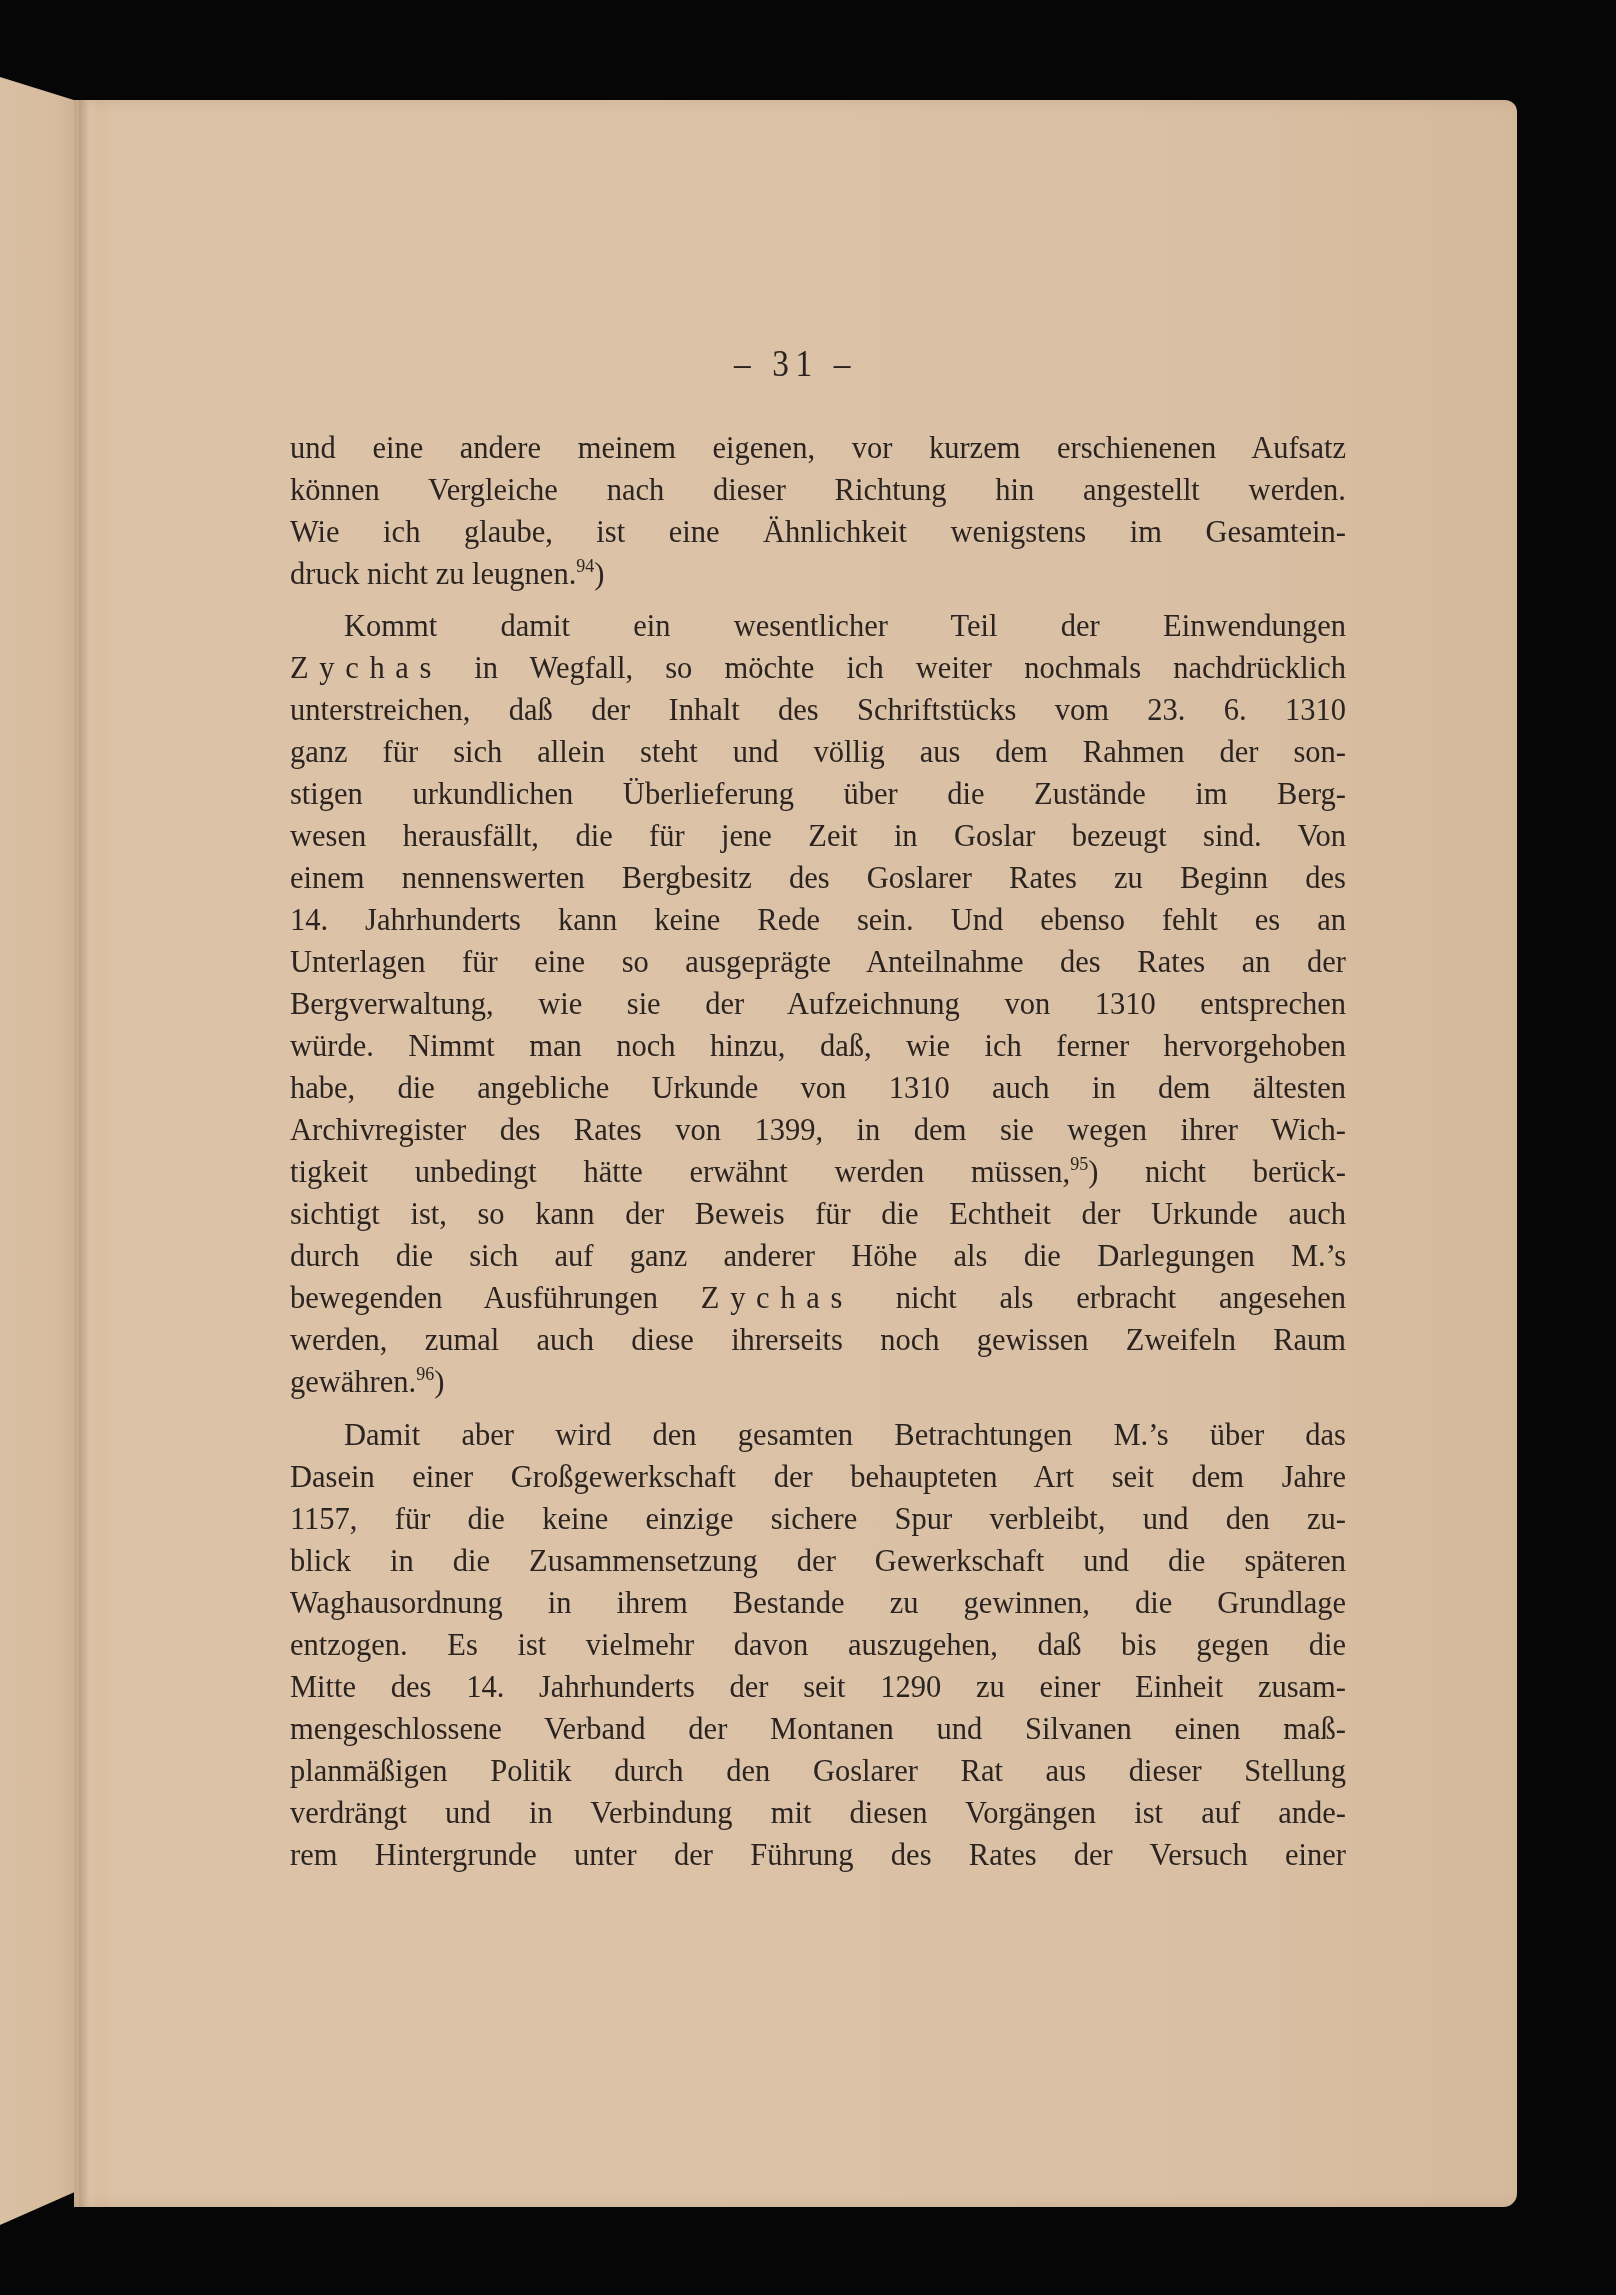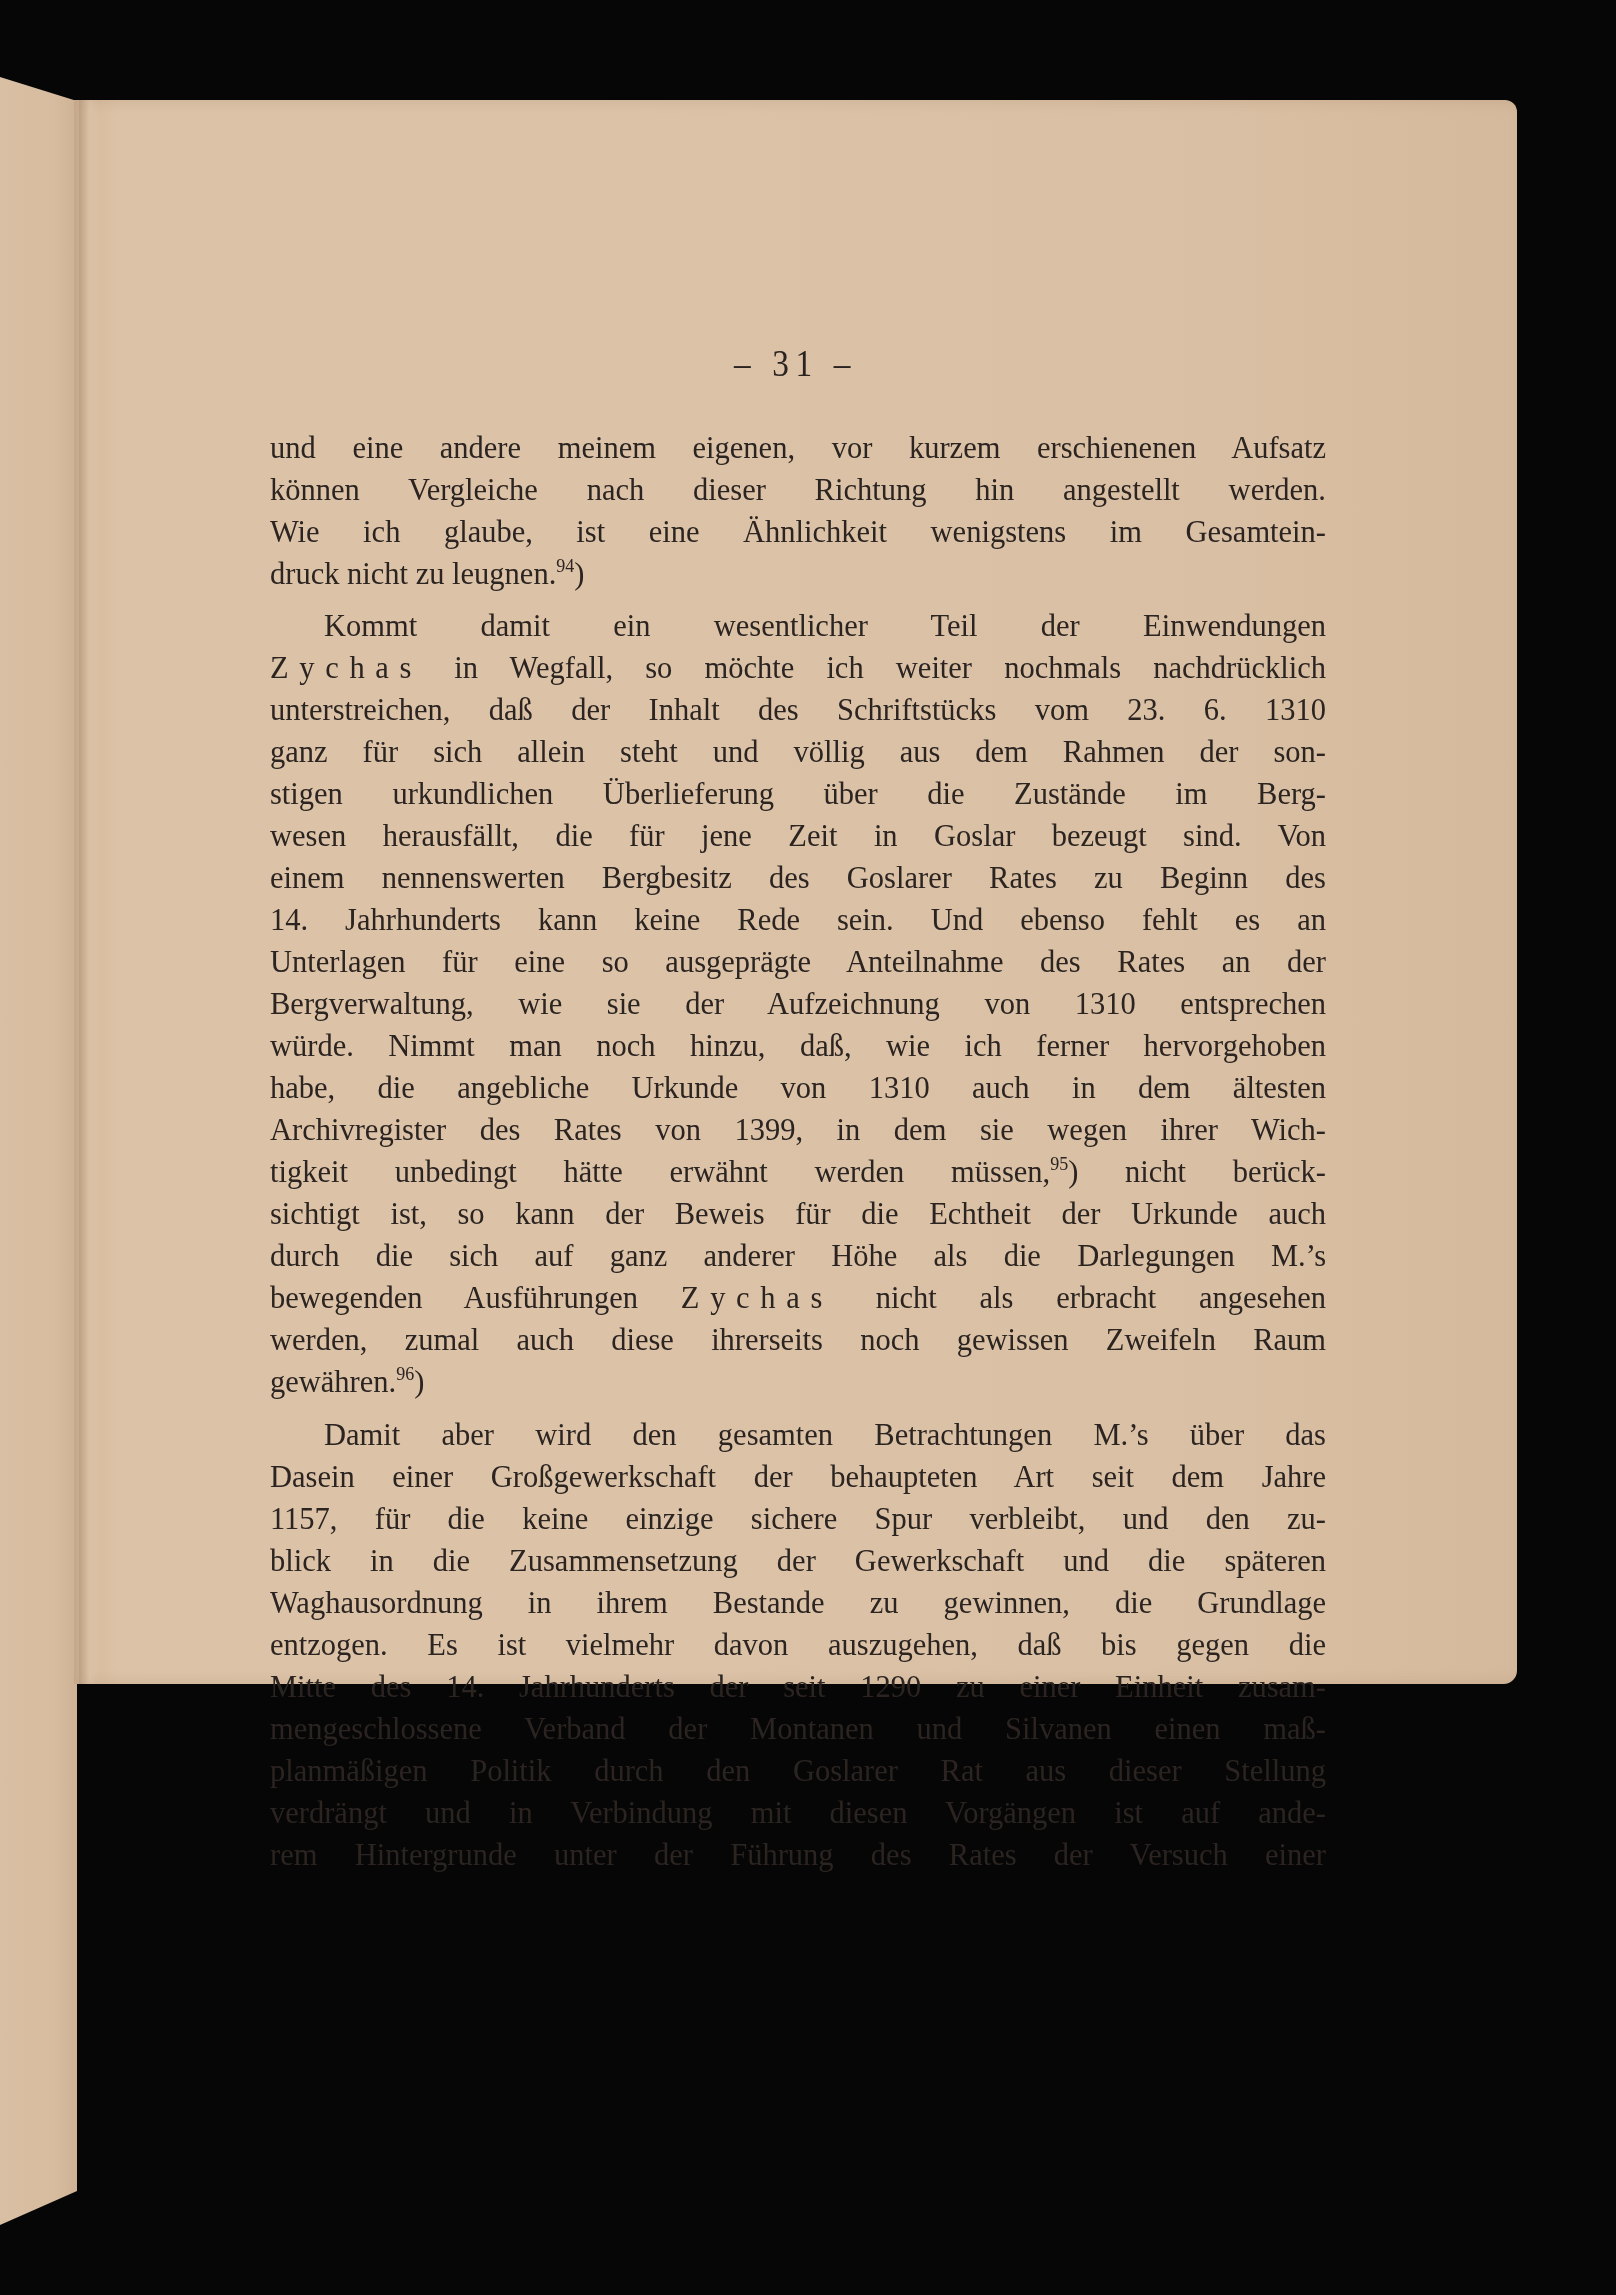--- a/index.html
+++ b/index.html
@@ -29,21 +29,21 @@
       height: 2148px;
       background: linear-gradient(to right, #d9bfa3 0%, #d7bc9f 70%, #cdb295 100%);
       clip-path: polygon(0 0, 100% 24px, 100% 2114px, 0 2148px);
     }
     
     .page {
       position: absolute;
       left: 74px;
       top: 100px;
       width: 1443px;
-      height: 1584px;
+      height: 2107px;
       background: linear-gradient(to right, #d4b89b 0%, #dcc2a6 3%, #dcc3a8 40%, #d9bfa3 80%, #d5b99c 100%);
       border-radius: 0 12px 13.4px 0;
       box-shadow: inset 7.4px 0 13.4px rgba(120,90,60,0.18);
     }
     .gutter-line {
       position: absolute;
       left: 4.5px;
       top: 0;
       width: 21px;
       height: 100%;
@@ -55,21 +55,21 @@
       width: 100%;
       top: 242px;
       text-align: center;
       font-size: 37px;
       color: #2a2320;
       letter-spacing: 7.4px;
       transform: scaleX(0.9);
     }
     .text-block {
       position: absolute;
-      left: 196px;
+      left: 216px;
       top: 327px;
       width: 1056px;
       color: #2b2421;
     }
     .para {
       margin: 0;
       font-size: 30.5px;
       line-height: 42px;
       text-align: justify;
       text-align-last: justify;

